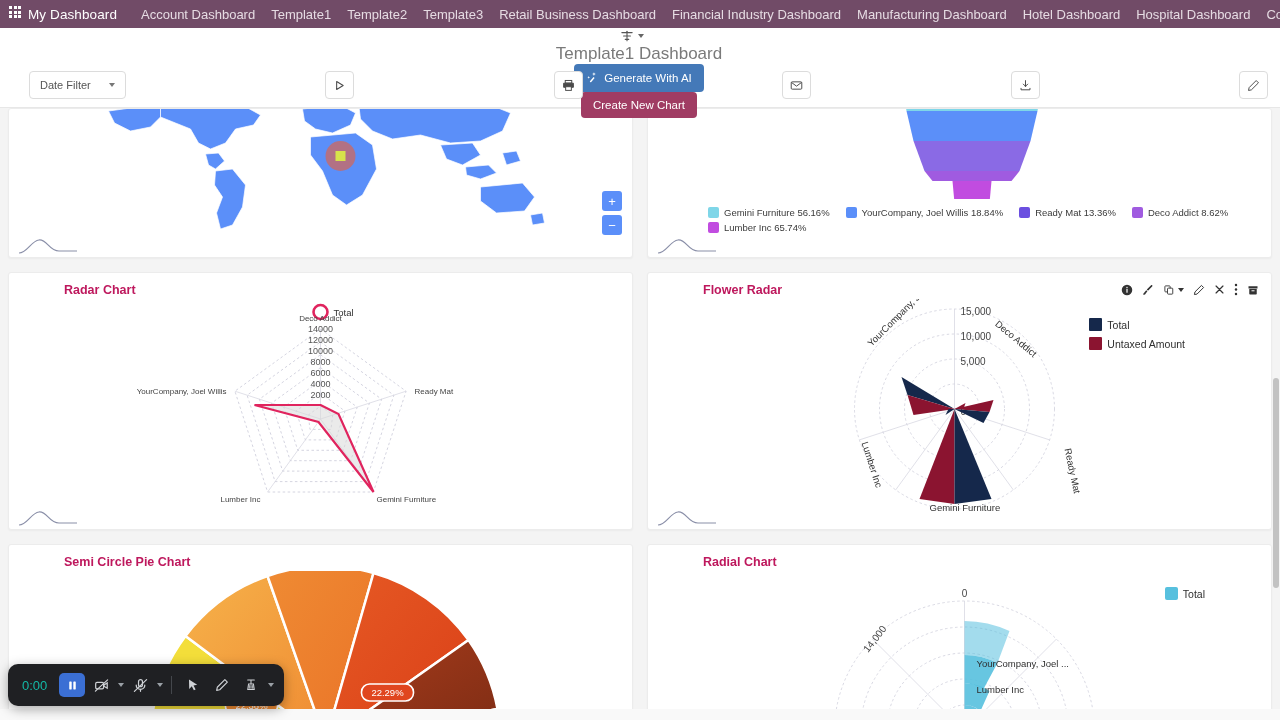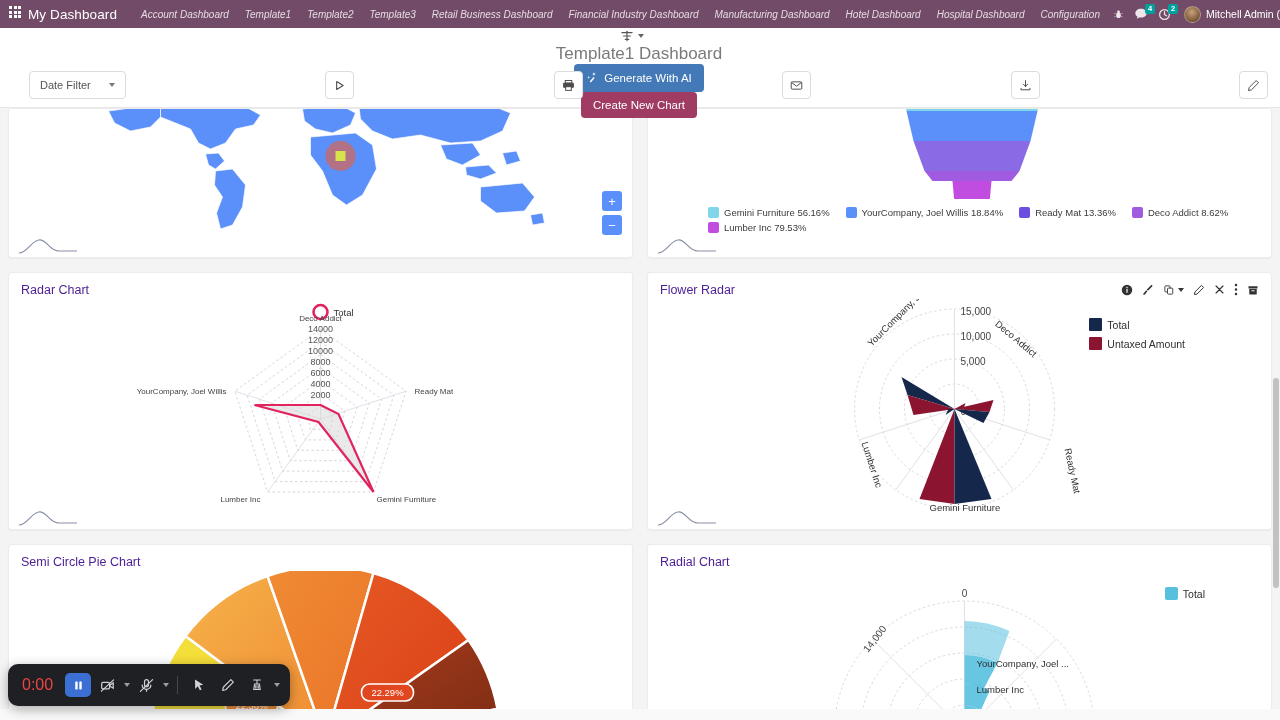--- a/index.html
+++ b/index.html
@@ -36,27 +36,26 @@
   .apps-grid i { background: #ffffff; display: block; width: 3px; height: 3px; }
   .brand {
     font-size: 13.5px;
     font-weight: 400;
     color: #fff;
     margin-right: 16px;
     white-space: nowrap;
     letter-spacing: .1px;
   }
   .navitem {
-    font-size: 10px;
+    font-size: 13px;
     color: #f0e8ee;
     padding: 5px 8px;
     white-space: nowrap;
     cursor: pointer;
     opacity: .92;
-    font-style: italic;
   }
   .nav-spacer { flex: 1 1 auto; }
   .sysicon {
     position: relative;
     margin: 0 5px;
     width: 17px; height: 17px;
     display: flex; align-items: center; justify-content: center;
     cursor: pointer;
     color: #efe6ec;
   }
@@ -199,22 +198,23 @@
     box-shadow: 0 1px 2px rgba(0,0,0,.04);
   }
   .card-hdr {
     display: flex;
     align-items: flex-start;
     justify-content: space-between;
     padding: 10px 12px 2px 12px;
   }
   .card-title {
     font-size: 12.5px;
-    font-weight: normal;
-    color: #4c1d95;
+    font-weight: bold;
+    color: #be185d;
+    margin-left: 43px;
   }
   .card-tools {
     display: flex; align-items: center; gap: 9px;
     color: #3b3b3b;
   }
   .card-tools .ti { cursor: pointer; display: flex; align-items: center; }
   .card-tools svg { display: block; }
   .spark {
     position: absolute;
     left: 10px; bottom: 2px;
@@ -278,21 +278,21 @@
     background: #1f2023;
     border-radius: 10px;
     height: 42px;
     display: flex;
     align-items: center;
     padding: 0 10px;
     gap: 3px;
     z-index: 300;
     box-shadow: 0 3px 12px rgba(0,0,0,.35);
   }
-  .recbar .time { color: #ef4444; font-size: 16px; margin: 0 9px 0 4px; }
+  .recbar .time { color: #14b8a6; font-size: 13px; margin: 0 9px 0 4px; }
   .rec-btn {
     width: 26px; height: 24px;
     display: flex; align-items: center; justify-content: center;
     border-radius: 5px;
     cursor: pointer;
     color: #cfd2d6;
   }
   .rec-btn.active { background: #3b6fd4; color: #fff; }
   .rec-sep { width: 1px; height: 18px; background: #44474c; margin: 0 5px; }
   .rec-caret {
@@ -502,21 +502,21 @@
         <div class="lg">
           <span class="sw" style="background:#6b4fe0"></span>
           <span>Ready Mat 13.36%</span>
         </div>
         <div class="lg">
           <span class="sw" style="background:#a05be0"></span>
           <span>Deco Addict 8.62%</span>
         </div>
         <div class="lg">
           <span class="sw" style="background:#c14ce0"></span>
-          <span>Lumber Inc 79.53%</span>
+          <span>Lumber Inc 65.74%</span>
         </div>
       </div>
       <svg class="spark" viewBox="0 0 60 20">
         <path d="M0 18 C8 18 12 6 20 5 C28 4 30 16 40 16 L58 16" fill="none" stroke="#8a8fa8" stroke-width="1.2"></path>
       </svg>
     </div>
 
     <div class="card row2">
       <div class="card-hdr">
         <div class="card-title">Radar Chart</div>

